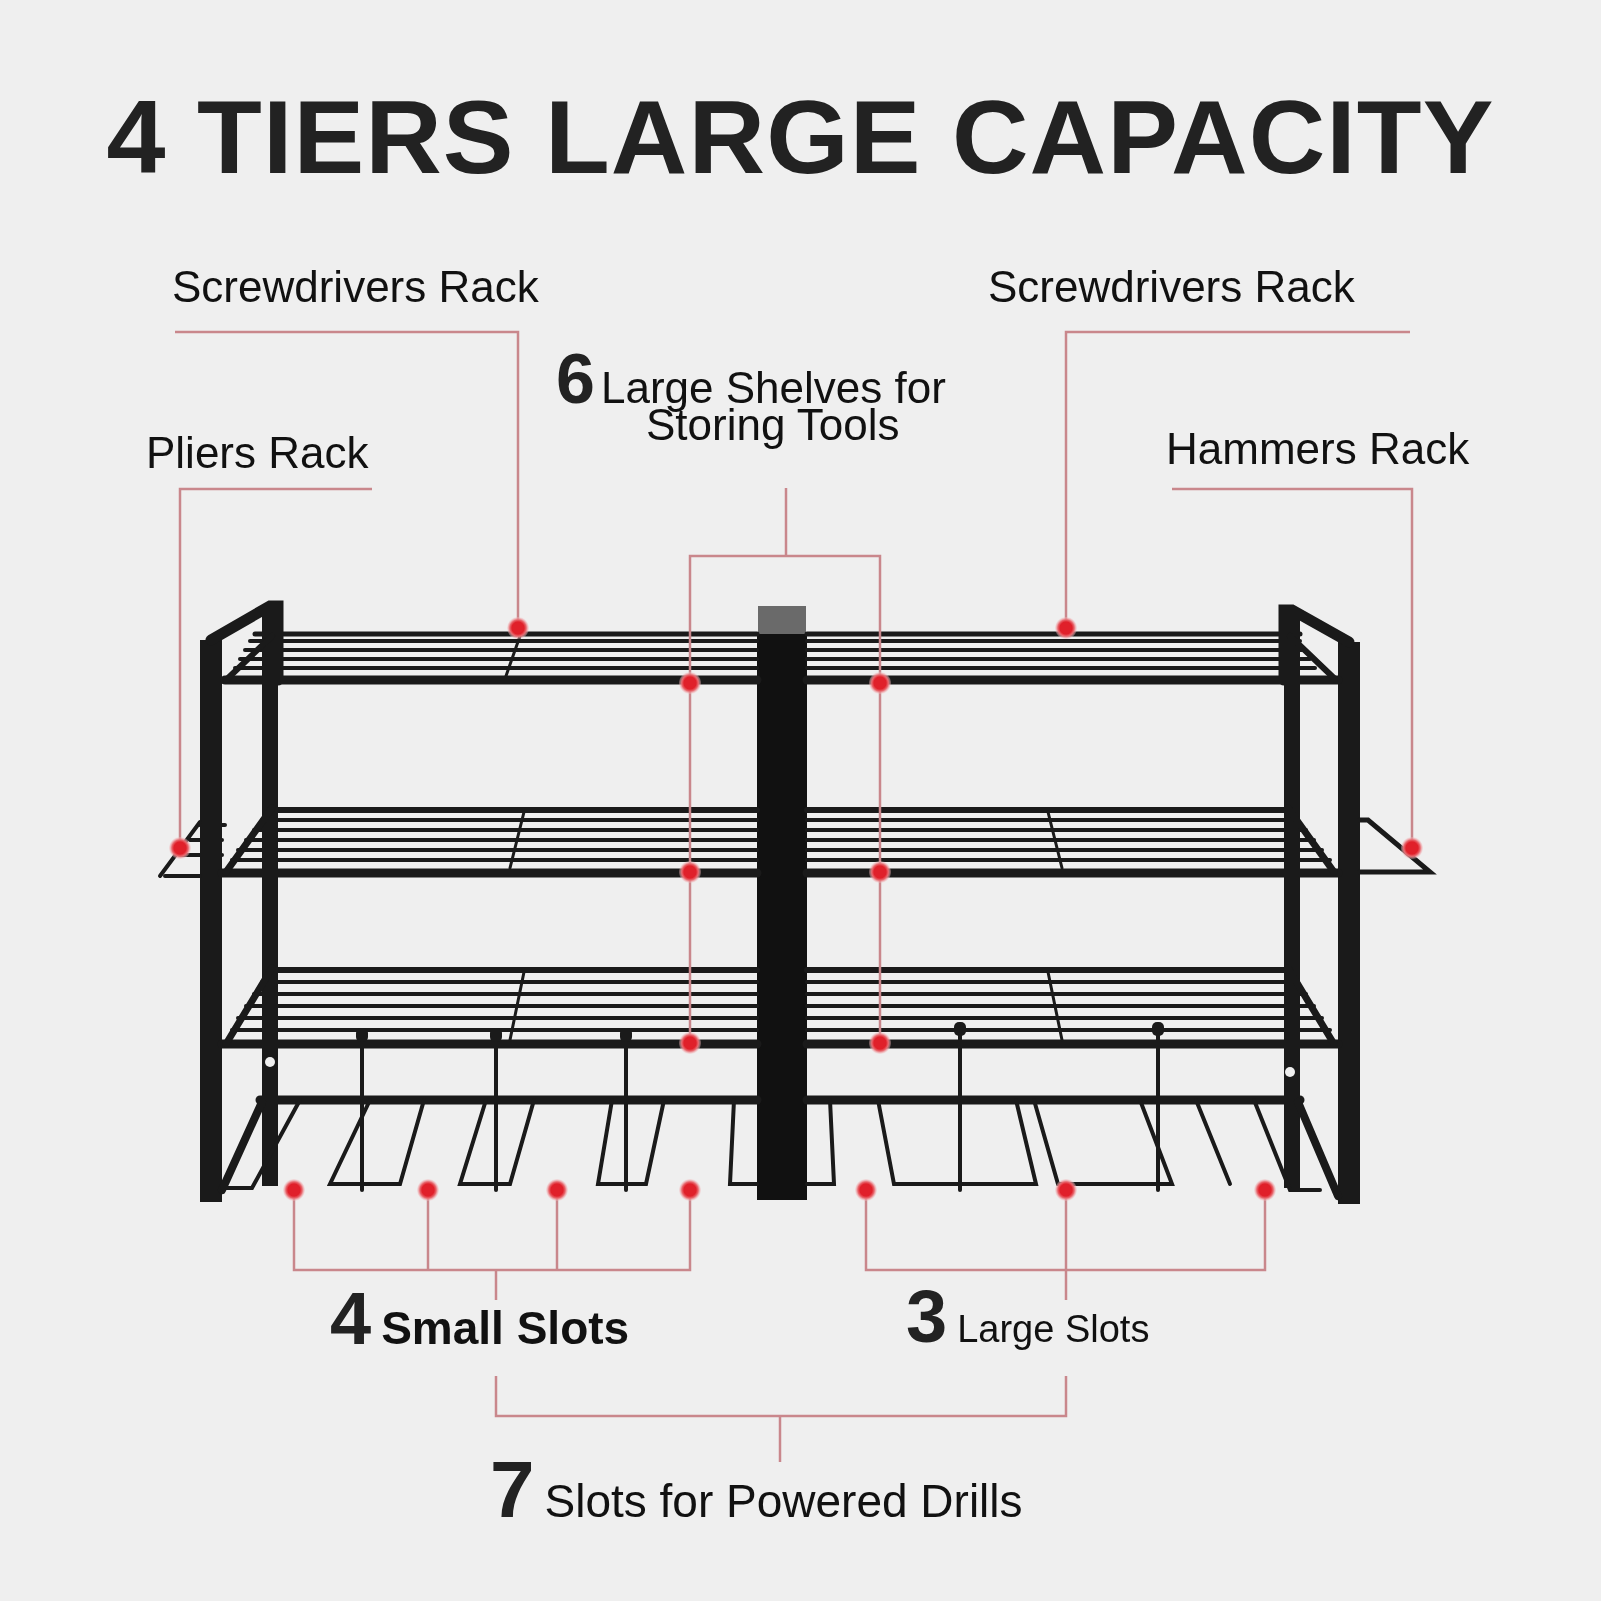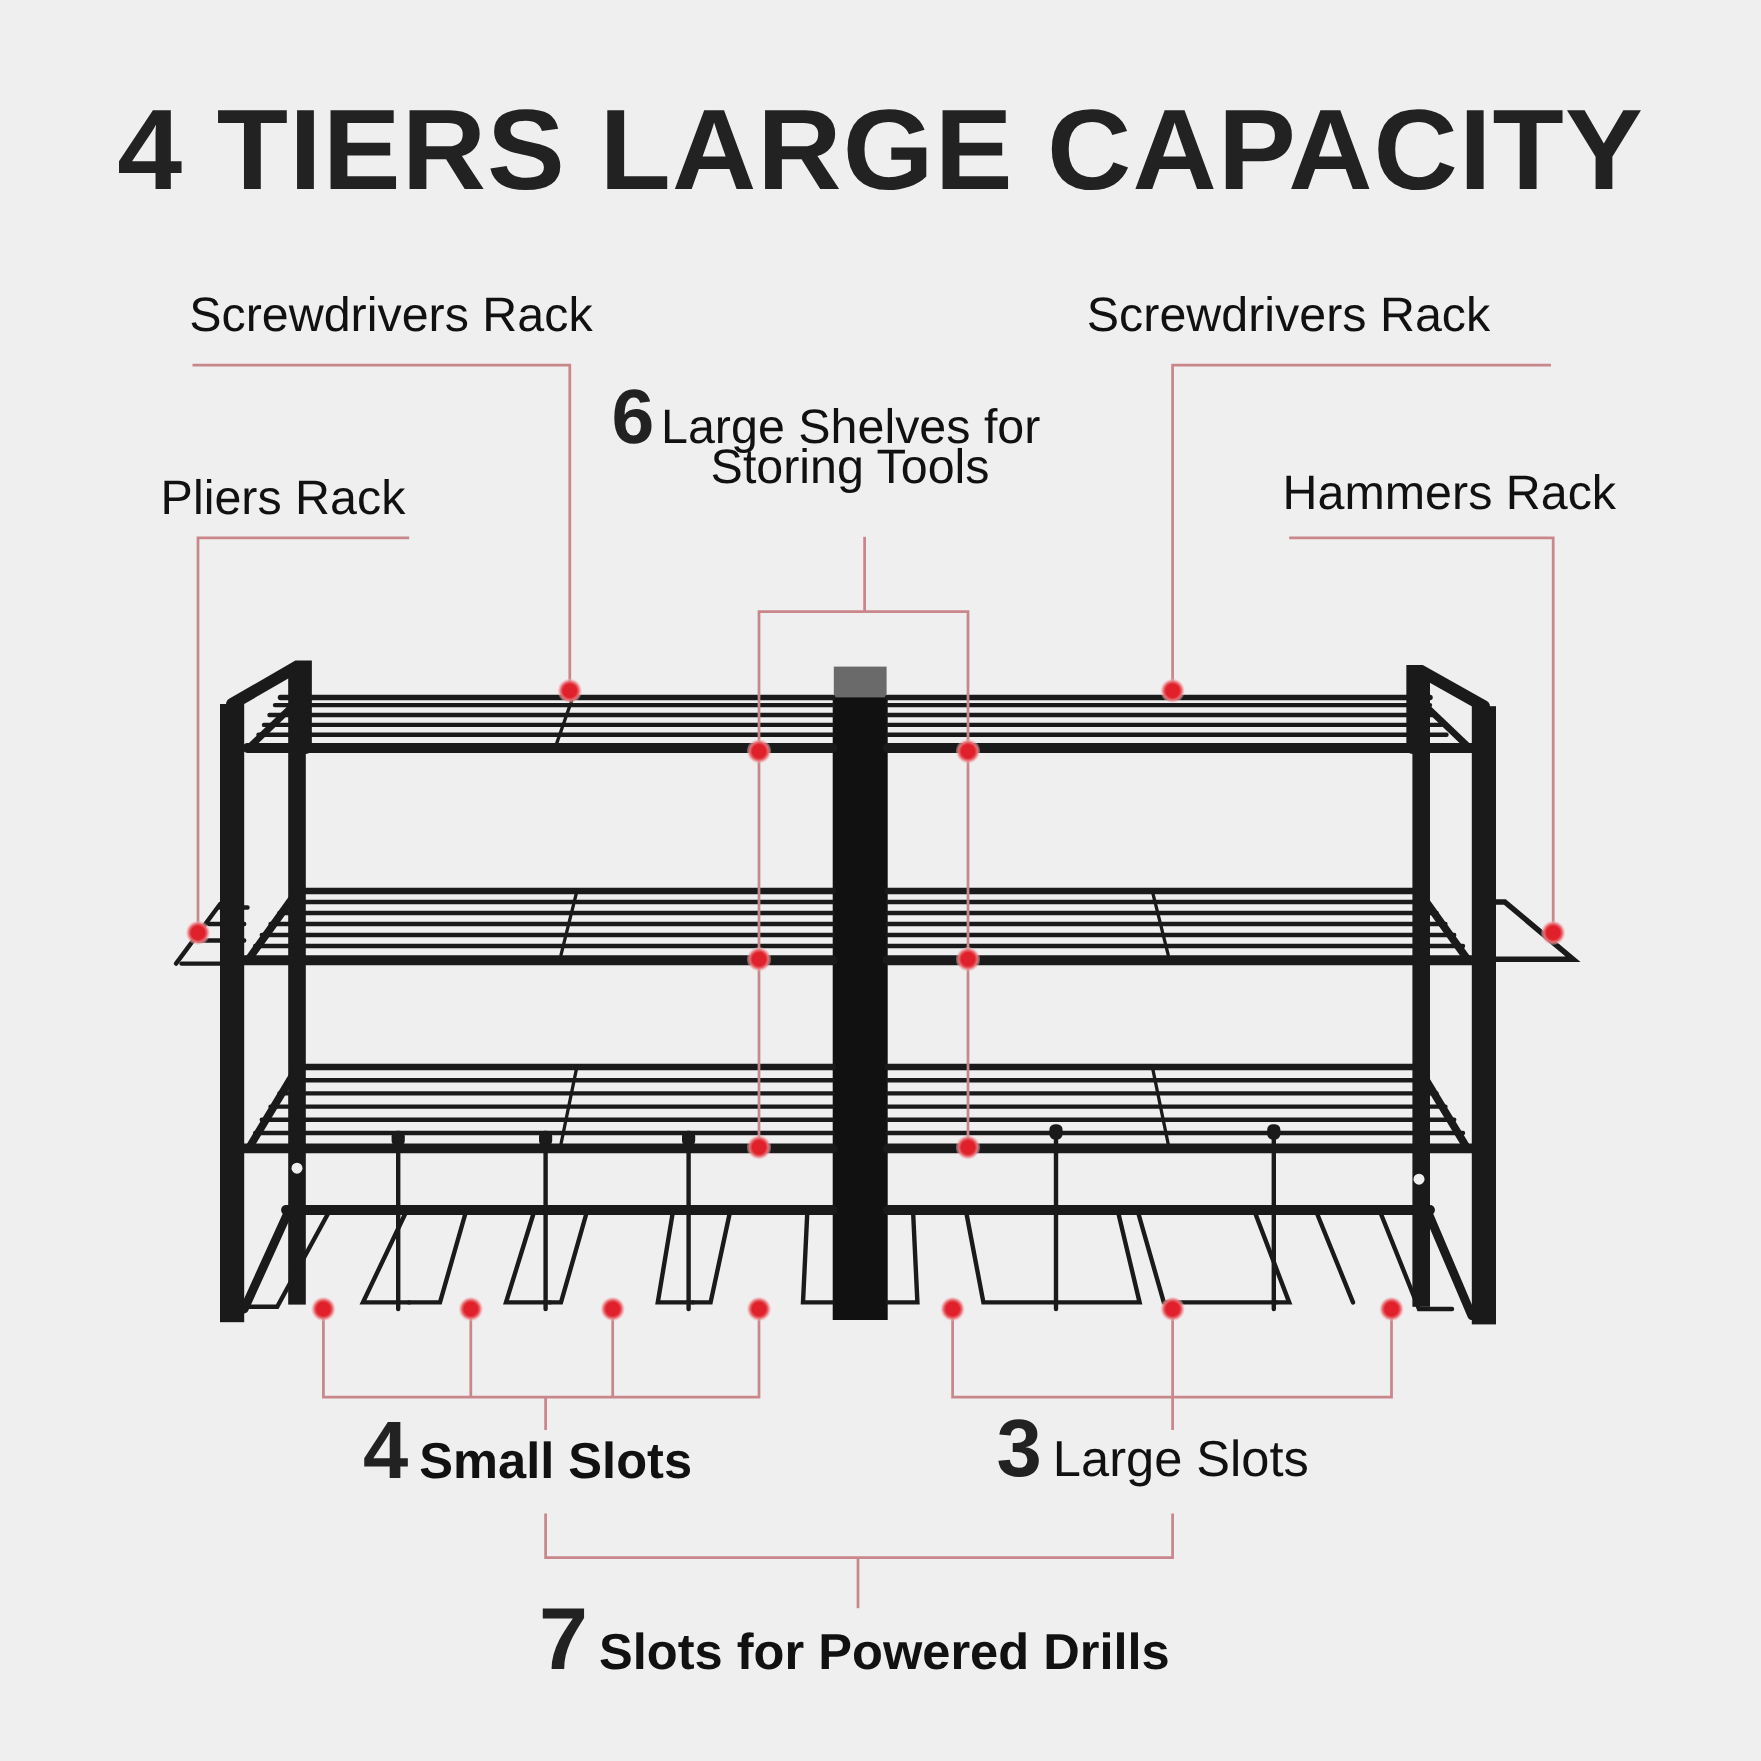--- a/index.html
+++ b/index.html
@@ -207,19 +207,19 @@
   <div class="label" style="padding-left:90px; margin-top:-14px;">Storing Tools</div>
 </div>
 
 <div class="abs row" style="left:330px; top:1282px;">
   <span class="num">4</span>
   <span class="label" style="font-size:46px;font-weight:bold;">Small Slots</span>
 </div>
 
 <div class="abs row" style="left:906px; top:1280px;">
   <span class="num">3</span>
-  <span class="label" style="font-size:46px;">Large Slots</span>
+  <span class="label" style="font-size:38px;">Large Slots</span>
 </div>
 
 <div class="abs row" style="left:490px; top:1450px;">
   <span class="num" style="font-size:80px;">7</span>
-  <span class="label" style="font-size:46px;font-weight:bold;">Slots for Powered Drills</span>
+  <span class="label" style="font-size:46px;">Slots for Powered Drills</span>
 </div>
 
 </body></html>

